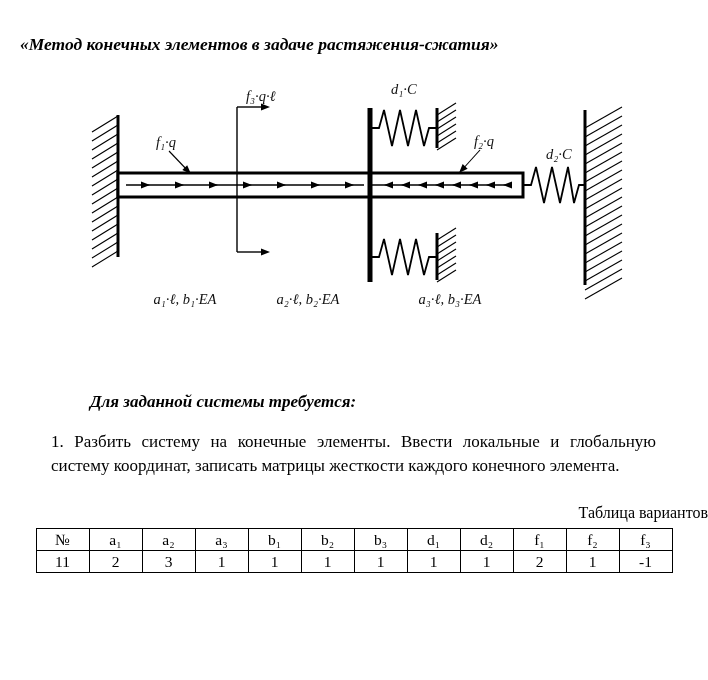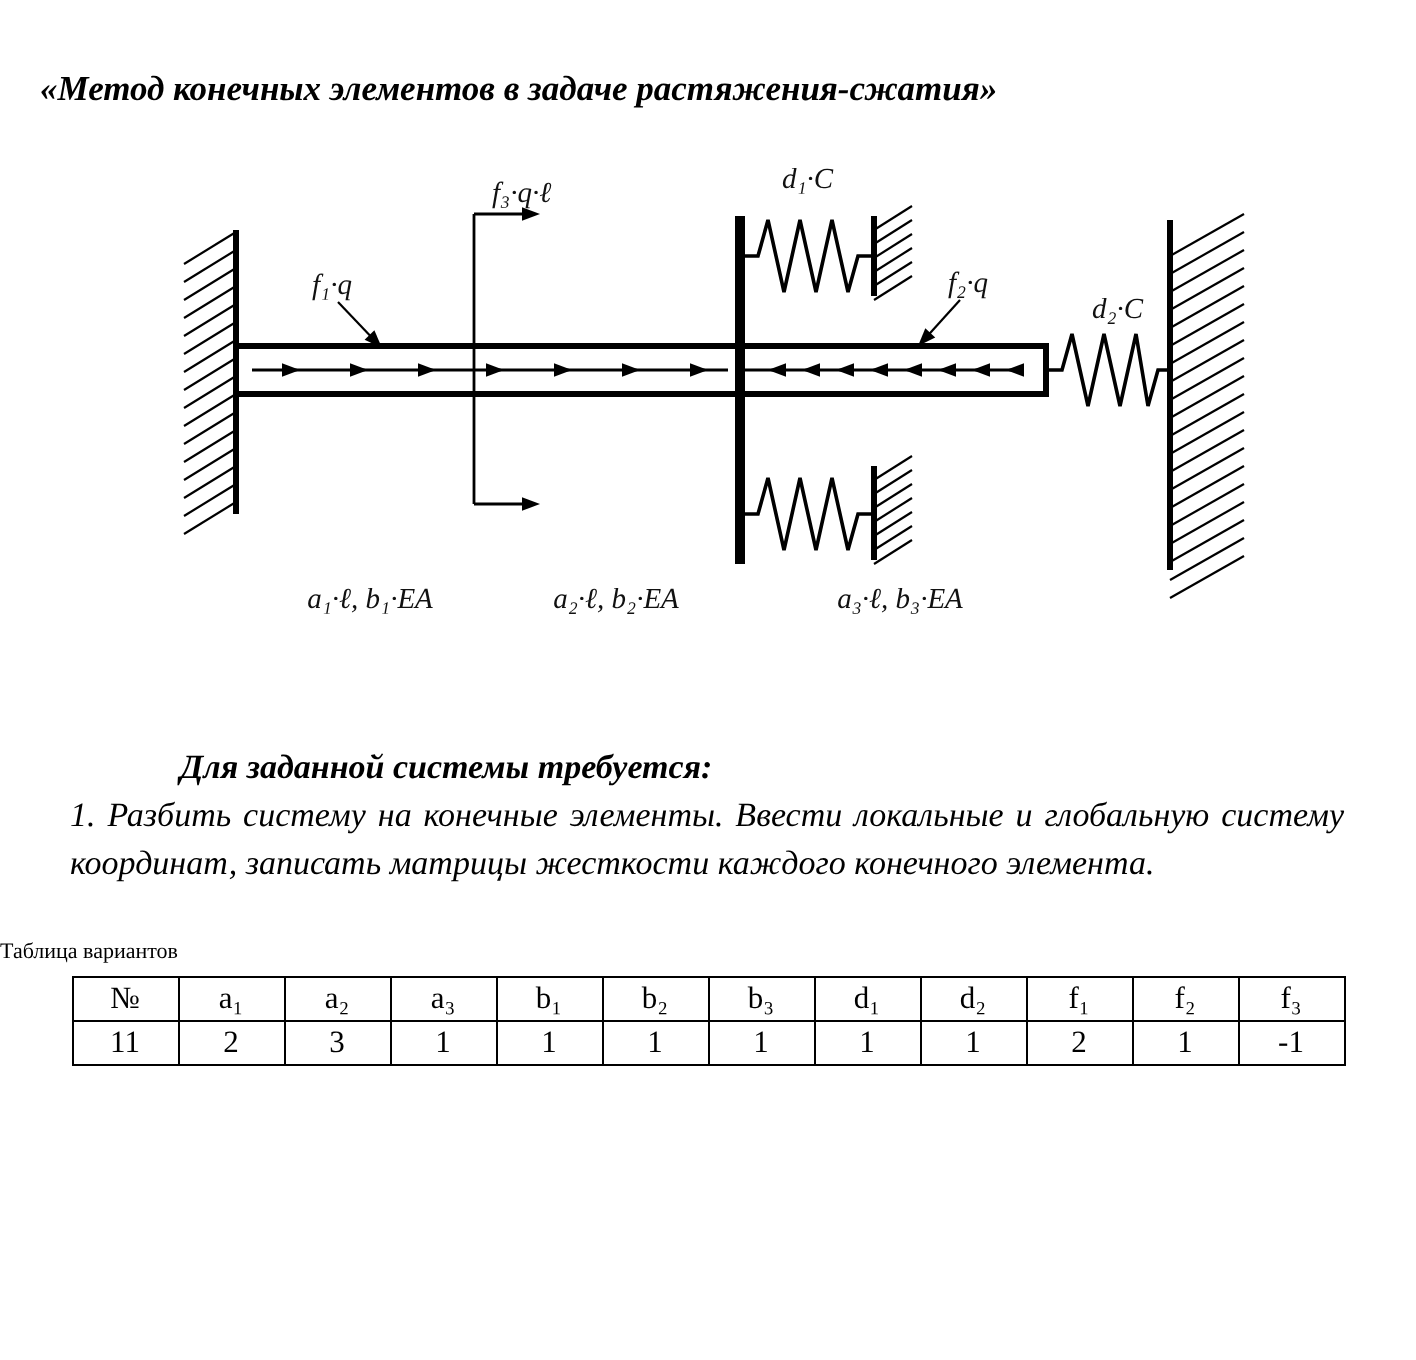--- a/index.html
+++ b/index.html
@@ -21,25 +21,25 @@
   .thin   { stroke-width:1.4; }
   .hatch  { stroke-width:1.1; }
   .leader { stroke-width:1.1; }
   .ah     { fill:#000; stroke:none; }
   .dlabel {
     font-family:"Liberation Serif","DejaVu Serif",serif;
     font-style:italic; font-size:14.5px; fill:#111; stroke:none;
   }
   .text-wrap { margin:0 36px 0 35px; }
   .tasks-heading {
-    margin:52px 0 0; font-size:17px; line-height:24px;
+    margin:70px 0 0; font-size:17px; line-height:24px;
     font-weight:bold; font-style:italic; text-indent:55px;
   }
-  .task { margin:0; font-size:17px; line-height:24px; text-align:justify;font-style:italic; }
-  .table-caption { margin:26px 0 6px; text-align:left; font-size:11px; }
+  .task { margin:16px; font-size:17px; line-height:24px; text-align:justify; }
+  .table-caption { margin:26px 0 6px; text-align:right; font-size:16px; }
   table { border-collapse:collapse; margin:0 auto; table-layout:fixed; width:637px; }
   th, td {
     border:1px solid #000; height:22px; padding:0;
     text-align:center; vertical-align:middle;
     font-size:15.5px; font-weight:normal;
   }
 </style>
 </head>
 <body>
 

